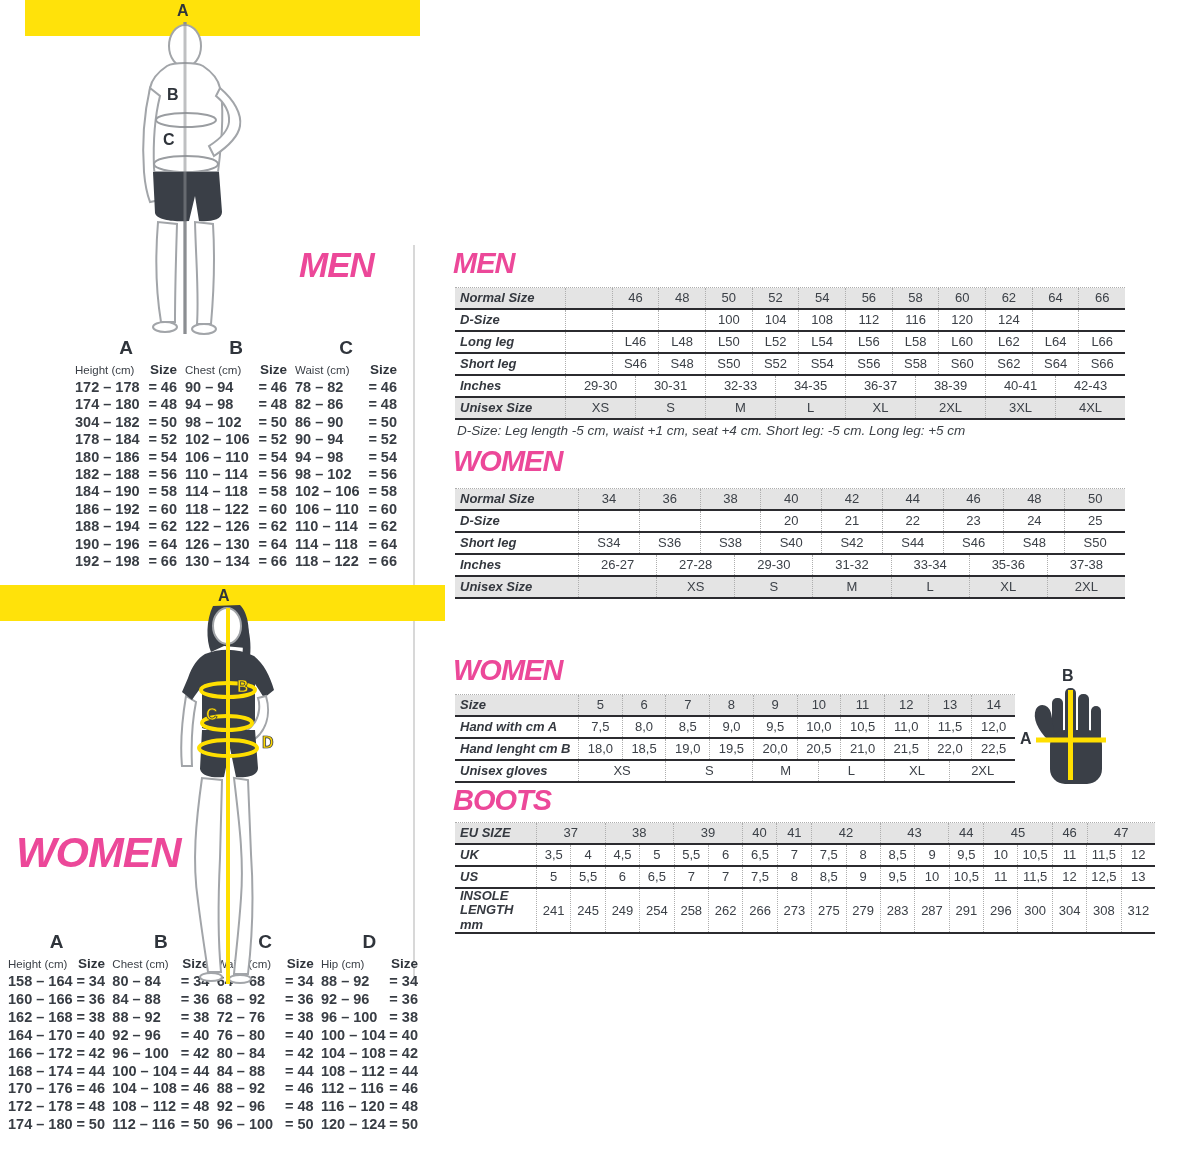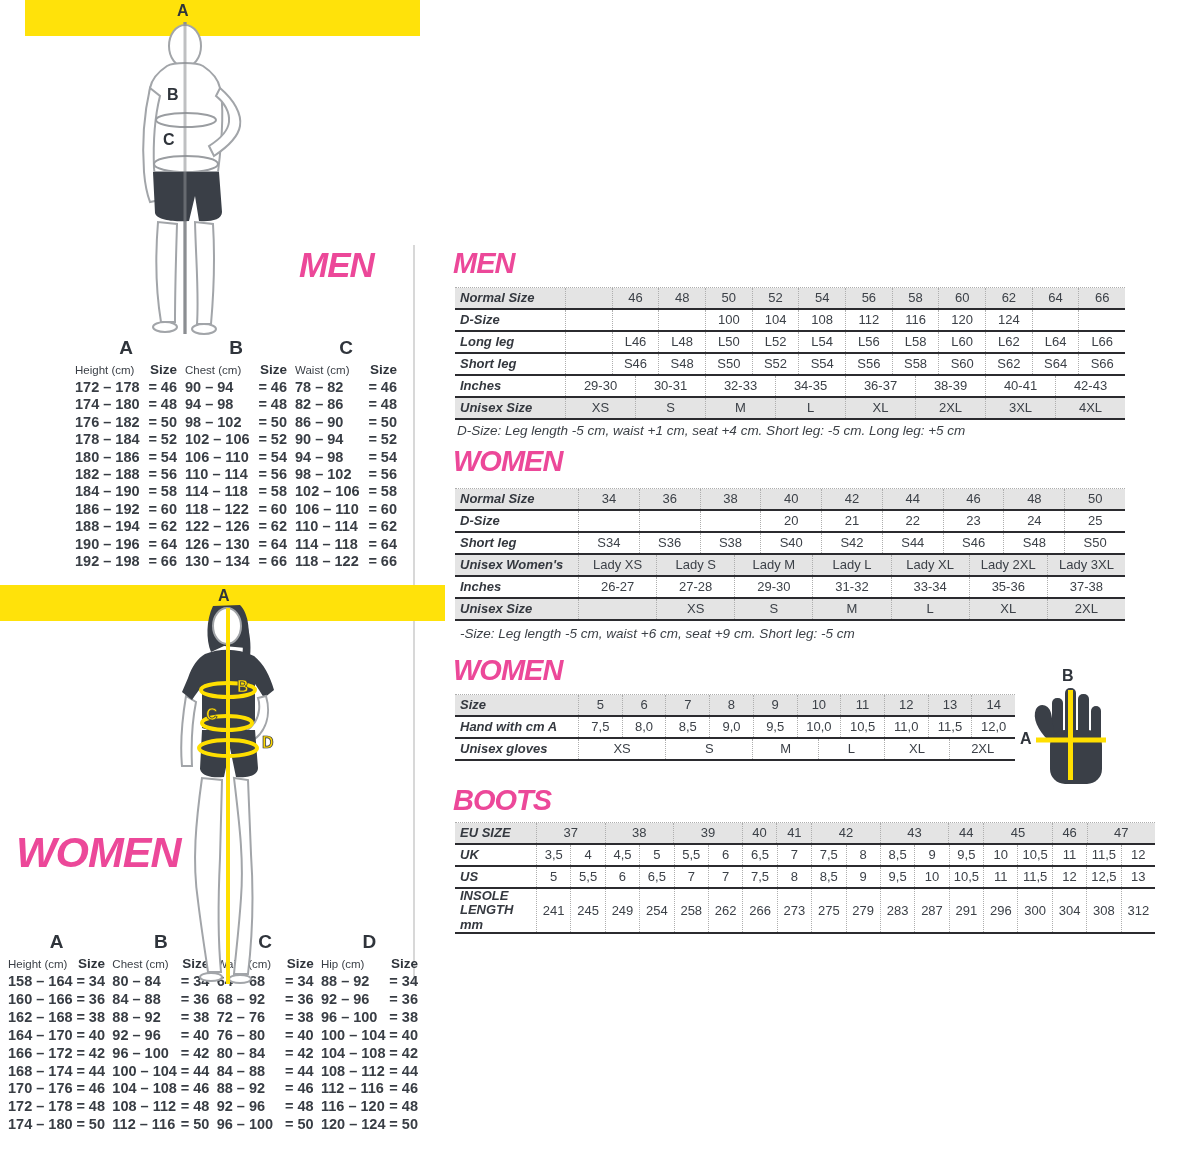--- a/index.html
+++ b/index.html
@@ -90,21 +90,21 @@
         </div>
         <div class="brow">
           <span>172 – 178</span>
           <span>= 46</span>
         </div>
         <div class="brow">
           <span>174 – 180</span>
           <span>= 48</span>
         </div>
         <div class="brow">
-          <span>176 – 182</span>
+          <span>304 – 182</span>
           <span>= 50</span>
         </div>
         <div class="brow">
           <span>178 – 184</span>
           <span>= 52</span>
         </div>
         <div class="brow">
           <span>180 – 186</span>
           <span>= 54</span>
         </div>
@@ -574,32 +574,20 @@
         <div class="tcell" style="flex-grow: 1;">S34</div>
         <div class="tcell" style="flex-grow: 1;">S36</div>
         <div class="tcell" style="flex-grow: 1;">S38</div>
         <div class="tcell" style="flex-grow: 1;">S40</div>
         <div class="tcell" style="flex-grow: 1;">S42</div>
         <div class="tcell" style="flex-grow: 1;">S44</div>
         <div class="tcell" style="flex-grow: 1;">S46</div>
         <div class="tcell" style="flex-grow: 1;">S48</div>
         <div class="tcell" style="flex-grow: 1;">S50</div>
       </div>
-      <div class="trow shaded">
-        <div class="tlabel" style="width: 118px;">
-          <div>Unisex Women's</div>
-        </div>
-        <div class="tcell" style="flex-grow: 1;">Lady XS</div>
-        <div class="tcell" style="flex-grow: 1;">Lady S</div>
-        <div class="tcell" style="flex-grow: 1;">Lady M</div>
-        <div class="tcell" style="flex-grow: 1;">Lady L</div>
-        <div class="tcell" style="flex-grow: 1;">Lady XL</div>
-        <div class="tcell" style="flex-grow: 1;">Lady 2XL</div>
-        <div class="tcell" style="flex-grow: 1;">Lady 3XL</div>
-      </div>
       <div class="trow">
         <div class="tlabel" style="width: 118px;">
           <div>Inches</div>
         </div>
         <div class="tcell" style="flex-grow: 1;">26-27</div>
         <div class="tcell" style="flex-grow: 1;">27-28</div>
         <div class="tcell" style="flex-grow: 1;">29-30</div>
         <div class="tcell" style="flex-grow: 1;">31-32</div>
         <div class="tcell" style="flex-grow: 1;">33-34</div>
         <div class="tcell" style="flex-grow: 1;">35-36</div>
@@ -611,21 +599,20 @@
         </div>
         <div class="tcell" style="flex-grow: 1;"></div>
         <div class="tcell" style="flex-grow: 1;">XS</div>
         <div class="tcell" style="flex-grow: 1;">S</div>
         <div class="tcell" style="flex-grow: 1;">M</div>
         <div class="tcell" style="flex-grow: 1;">L</div>
         <div class="tcell" style="flex-grow: 1;">XL</div>
         <div class="tcell" style="flex-grow: 1;">2XL</div>
       </div>
     </div>
-  <div class="note" style="left:460px;top:626px;">-Size: Leg length -5 cm, waist +6 cm, seat +9 cm. Short leg: -5 cm</div>
 
   <div class="h1" style="left:453px;top:656px;font-size:29px;">WOMEN</div>
   <div class="stable" style="left:455px;top:694px;width:560px;">
       <div class="trow shaded">
         <div class="tlabel" style="width: 118px;">
           <div>Size</div>
         </div>
         <div class="tcell" style="flex-grow: 1;">5</div>
         <div class="tcell" style="flex-grow: 1;">6</div>
         <div class="tcell" style="flex-grow: 1;">7</div>
@@ -644,20 +631,35 @@
         <div class="tcell" style="flex-grow: 1;">7,5</div>
         <div class="tcell" style="flex-grow: 1;">8,0</div>
         <div class="tcell" style="flex-grow: 1;">8,5</div>
         <div class="tcell" style="flex-grow: 1;">9,0</div>
         <div class="tcell" style="flex-grow: 1;">9,5</div>
         <div class="tcell" style="flex-grow: 1;">10,0</div>
         <div class="tcell" style="flex-grow: 1;">10,5</div>
         <div class="tcell" style="flex-grow: 1;">11,0</div>
         <div class="tcell" style="flex-grow: 1;">11,5</div>
         <div class="tcell" style="flex-grow: 1;">12,0</div>
+      </div>
+      <div class="trow">
+        <div class="tlabel" style="width: 118px;">
+          <div>Hand lenght cm B</div>
+        </div>
+        <div class="tcell" style="flex-grow: 1;">18,0</div>
+        <div class="tcell" style="flex-grow: 1;">18,5</div>
+        <div class="tcell" style="flex-grow: 1;">19,0</div>
+        <div class="tcell" style="flex-grow: 1;">19,5</div>
+        <div class="tcell" style="flex-grow: 1;">20,0</div>
+        <div class="tcell" style="flex-grow: 1;">20,5</div>
+        <div class="tcell" style="flex-grow: 1;">21,0</div>
+        <div class="tcell" style="flex-grow: 1;">21,5</div>
+        <div class="tcell" style="flex-grow: 1;">22,0</div>
+        <div class="tcell" style="flex-grow: 1;">22,5</div>
       </div>
       <div class="trow">
         <div class="tlabel" style="width: 118px;">
           <div>Unisex gloves</div>
         </div>
         <div class="tcell" style="flex-grow: 2;">XS</div>
         <div class="tcell" style="flex-grow: 2;">S</div>
         <div class="tcell" style="flex-grow: 1.5;">M</div>
         <div class="tcell" style="flex-grow: 1.5;">L</div>
         <div class="tcell" style="flex-grow: 1.5;">XL</div>

